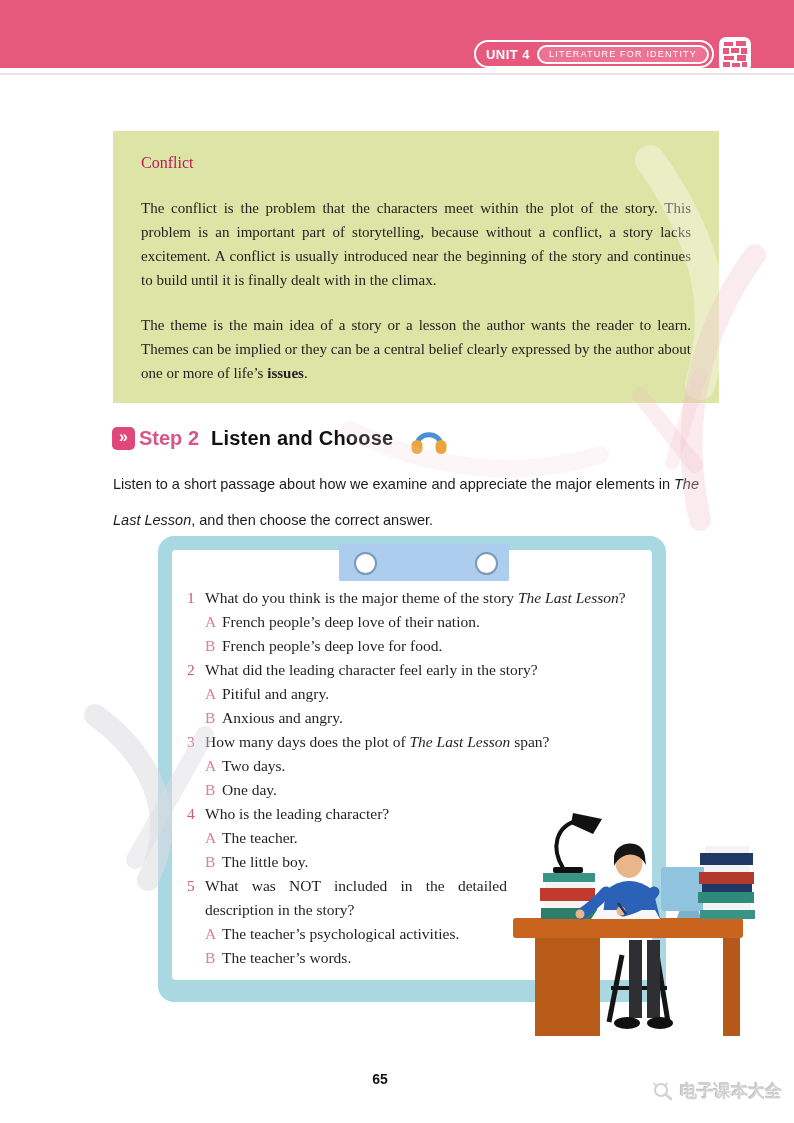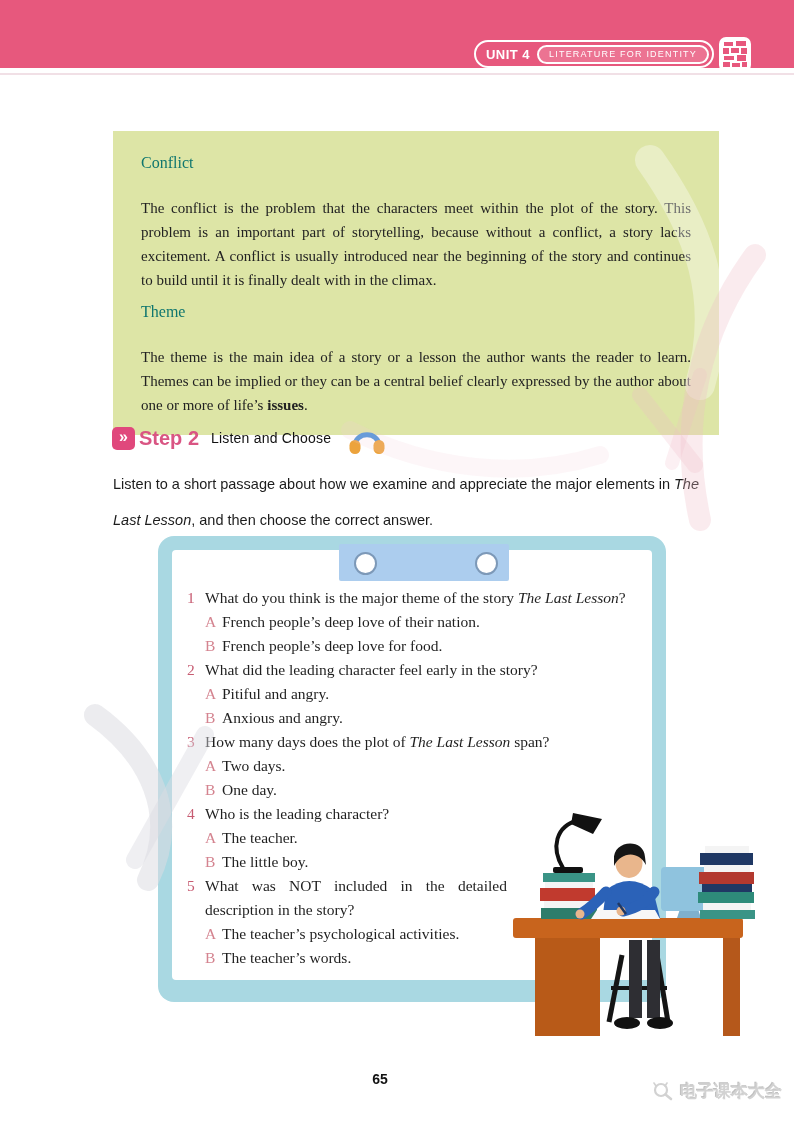--- a/index.html
+++ b/index.html
@@ -14,32 +14,32 @@
                 font-family:"Liberation Sans", sans-serif; }
   .unit-label { color:#ffffff; font-weight:bold; font-size:13px; letter-spacing:.5px; }
   .unit-pill { border:2px solid #ffffff; border-radius:11px; background:#ec7392; color:#ffffff;
                font-size:9px; letter-spacing:1.2px; padding:2px 10px 3px; white-space:nowrap; }
   .stamp { position:absolute; top:37px; right:43px; width:32px; height:35px; background:#ffffff;
            border-radius:7px; display:flex; align-items:center; justify-content:center; }
 
   
   .concept-box { position:absolute; left:113px; top:131px; width:606px; box-sizing:border-box;
                  background:#dde5a6; padding:12px 28px 18px; }
-  .concept-heading { color:#0f766e; font-size:16px; line-height:24px; margin:8px 0 2px; }
+  .concept-heading { color:#be185d; font-size:16px; line-height:24px; margin:8px 0 2px; }
   .concept-text { font-size:15px; line-height:24px; color:#222; text-align:justify;margin-top:21px; }
   .bold { font-weight:bold; }
 
   
   .step-row { position:absolute; left:112px; top:420px; display:flex; align-items:center; gap:6px;
               font-family:"Liberation Sans", sans-serif; }
   .step-chip { width:23px; height:23px; background:#e0487c; border-radius:5px; color:#fff;
                display:flex; align-items:center; justify-content:center; font-weight:bold;
                font-size:16px; line-height:1; padding-bottom:2px; box-sizing:border-box; }
   .step-label { color:#d95583; font-size:20px; font-weight:bold; margin-left:-2px; }
-  .step-title { color:#111; font-size:14px; font-weight:normal; margin-left:6px; letter-spacing:.2px; }
+  .step-title { color:#111; font-size:20px; font-weight:bold; margin-left:6px; letter-spacing:.2px; }
   .headphones { margin-left:10px; margin-top:2px; }
 
   
   .instruction { position:absolute; left:113px; top:466px; width:616px; font-family:"Liberation Sans", sans-serif;
                  font-size:14.5px; line-height:36px; color:#1c1c1c; }
   .it { font-style:italic; }
 
   
   .clipboard { position:absolute; left:158px; top:536px; width:508px; height:466px;
                background:#a9d8e2; border-radius:16px; }
@@ -94,21 +94,20 @@
         <rect x="0" y="21" width="7" height="5"></rect>
           <rect x="9" y="22" width="8" height="4"></rect>
           <rect x="19" y="21" width="5" height="5"></rect>
       </g>
     </svg>
   </div>
 
   <div class="concept-box">
     <div class="concept-heading">Conflict</div>
     <div class="concept-text">The conflict is the problem that the characters meet within the plot of the story. This problem is an important part of storytelling, because without a conflict, a story lacks excitement. A conflict is usually introduced near the beginning of the story and continues to build until it is finally dealt with in the climax.</div>
-    <div class="concept-heading">Theme</div>
     <div class="concept-text"><span>The theme is the main idea of a story or a lesson the author wants the reader to learn. Themes can be implied or they can be a central belief clearly expressed by the author about one or more of life’s </span><span class="bold">issues</span><span>.</span></div>
   </div>
 
   <div class="step-row">
     <span class="step-chip">»</span>
     <span class="step-label">Step 2</span>
     <span class="step-title">Listen and Choose</span>
     <svg class="headphones" width="40" height="34" viewBox="0 0 40 34">
       <path d="M8,24 C8,9 32,9 32,24" fill="none" stroke="#4a90d9" stroke-width="5" stroke-linecap="round"></path>
       <rect x="2.5" y="18" width="11" height="14" rx="5.5" fill="#eca33c"></rect>

